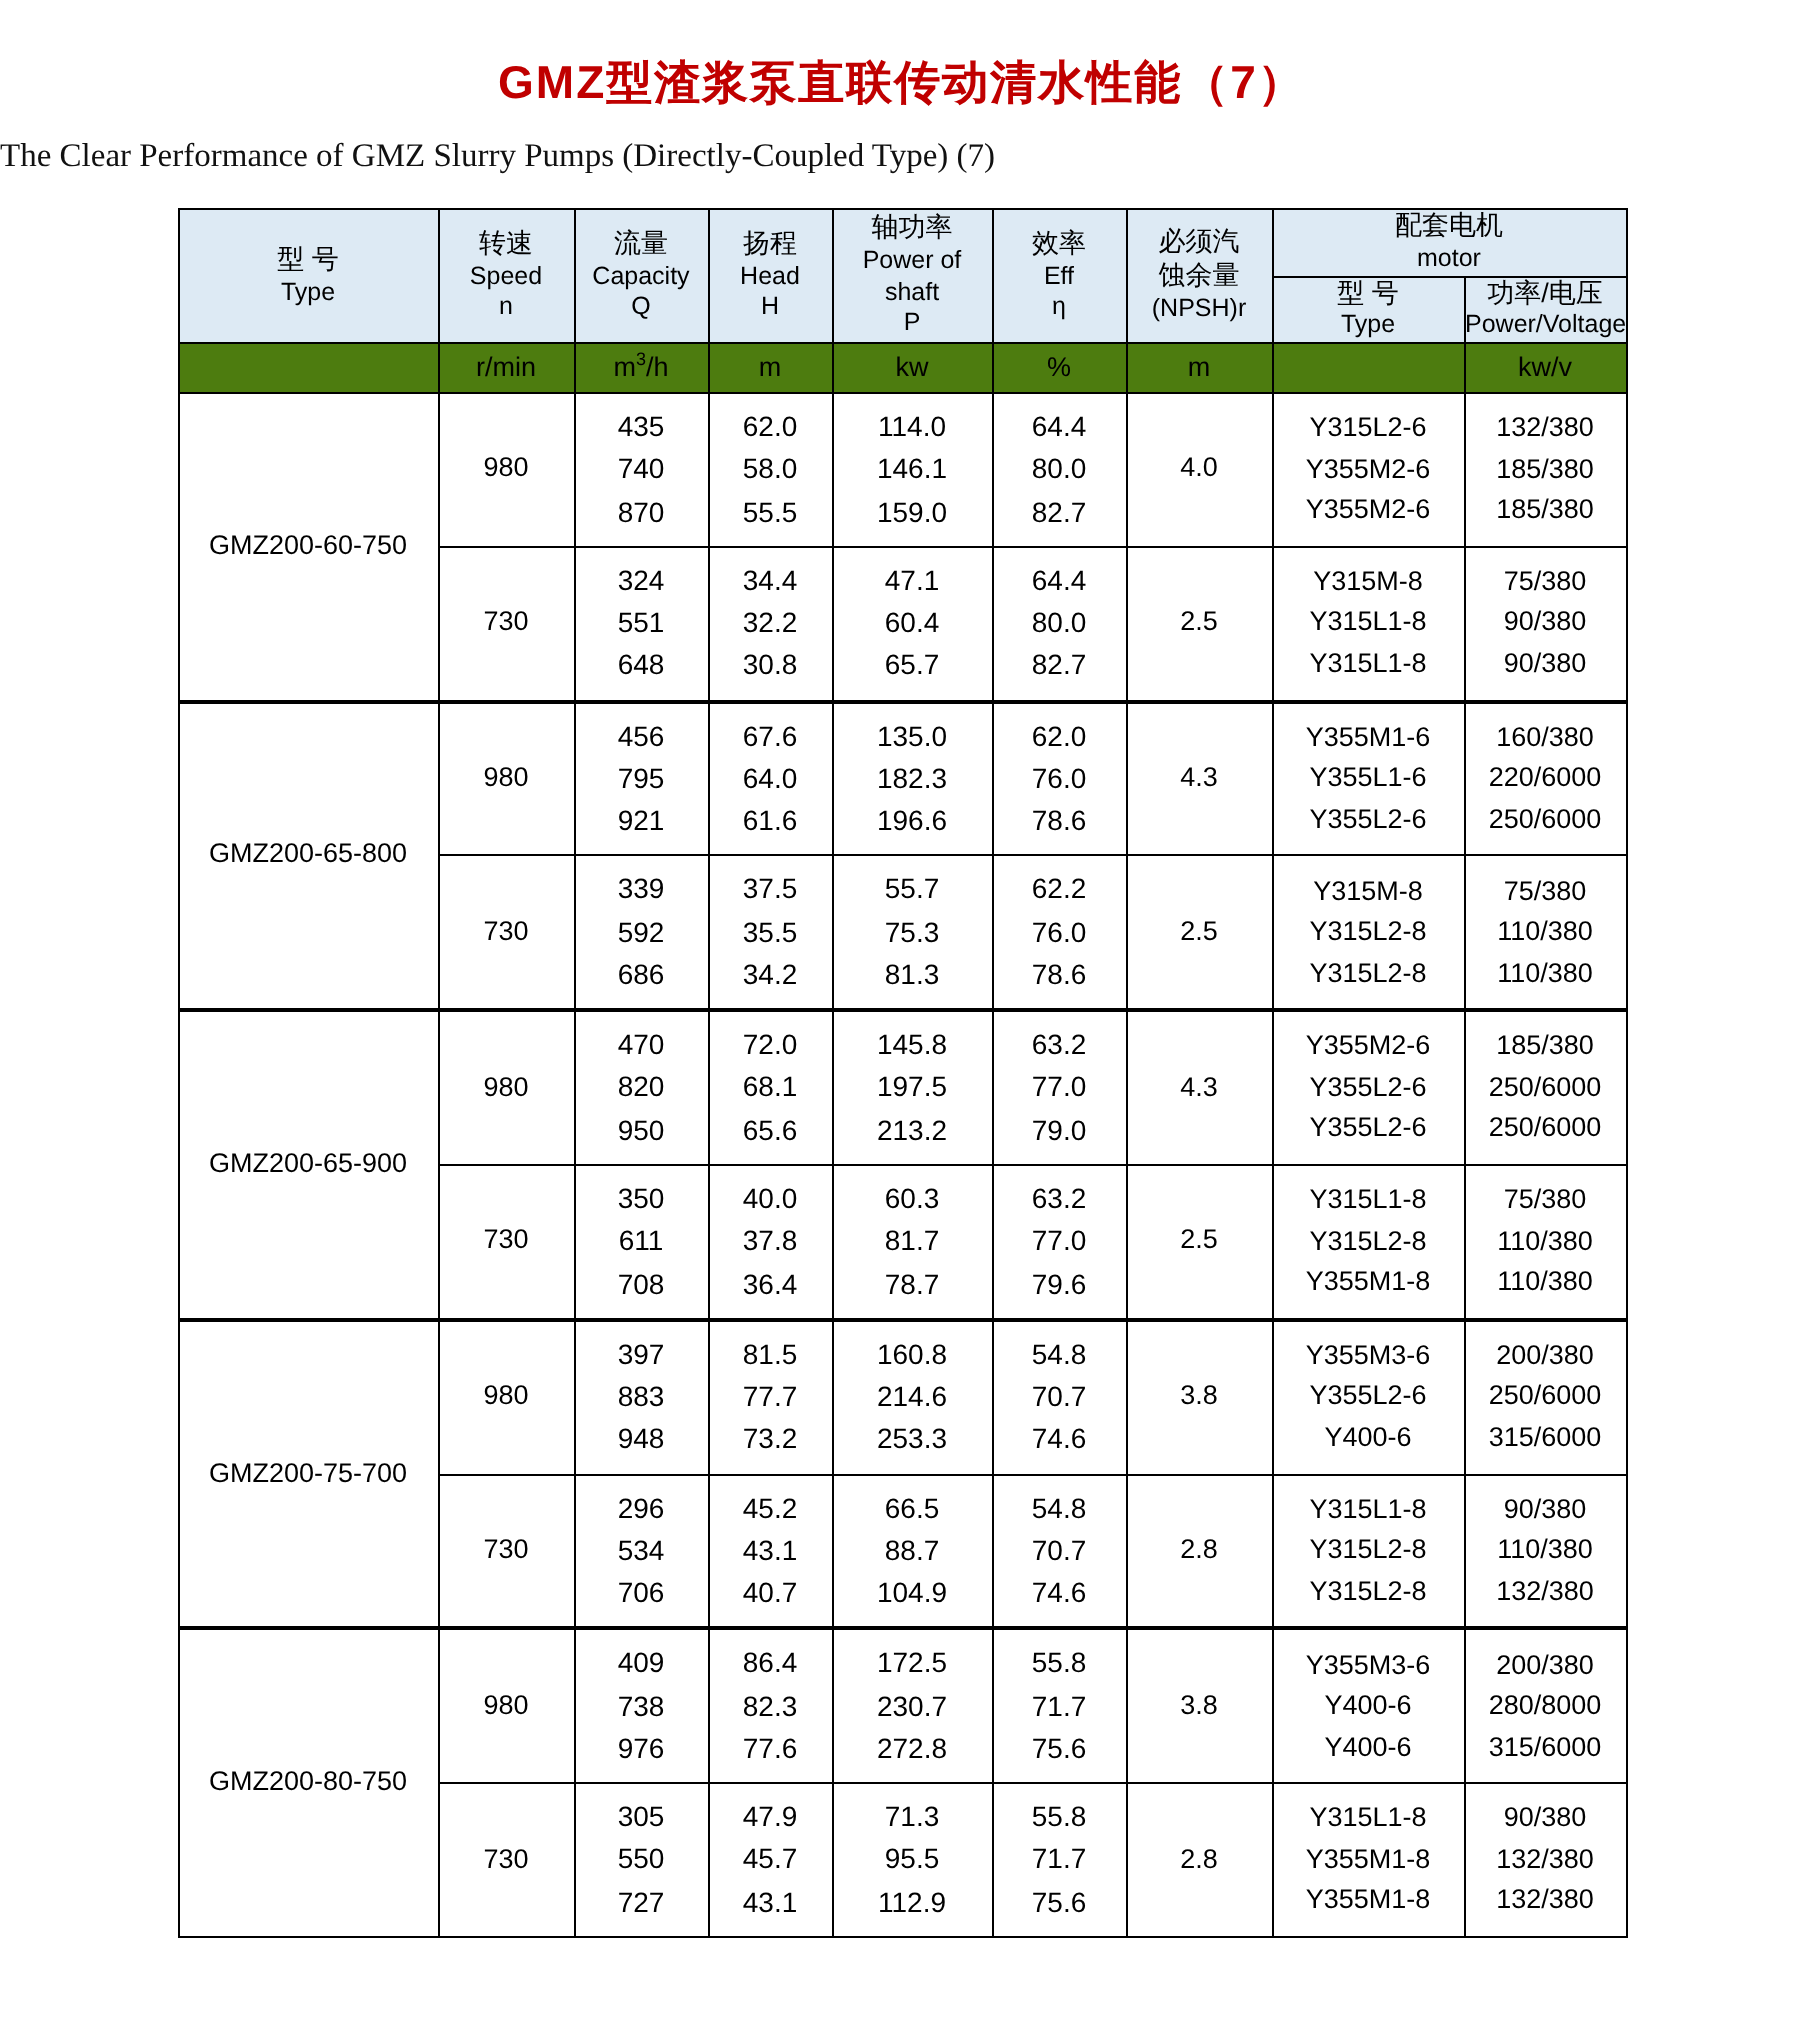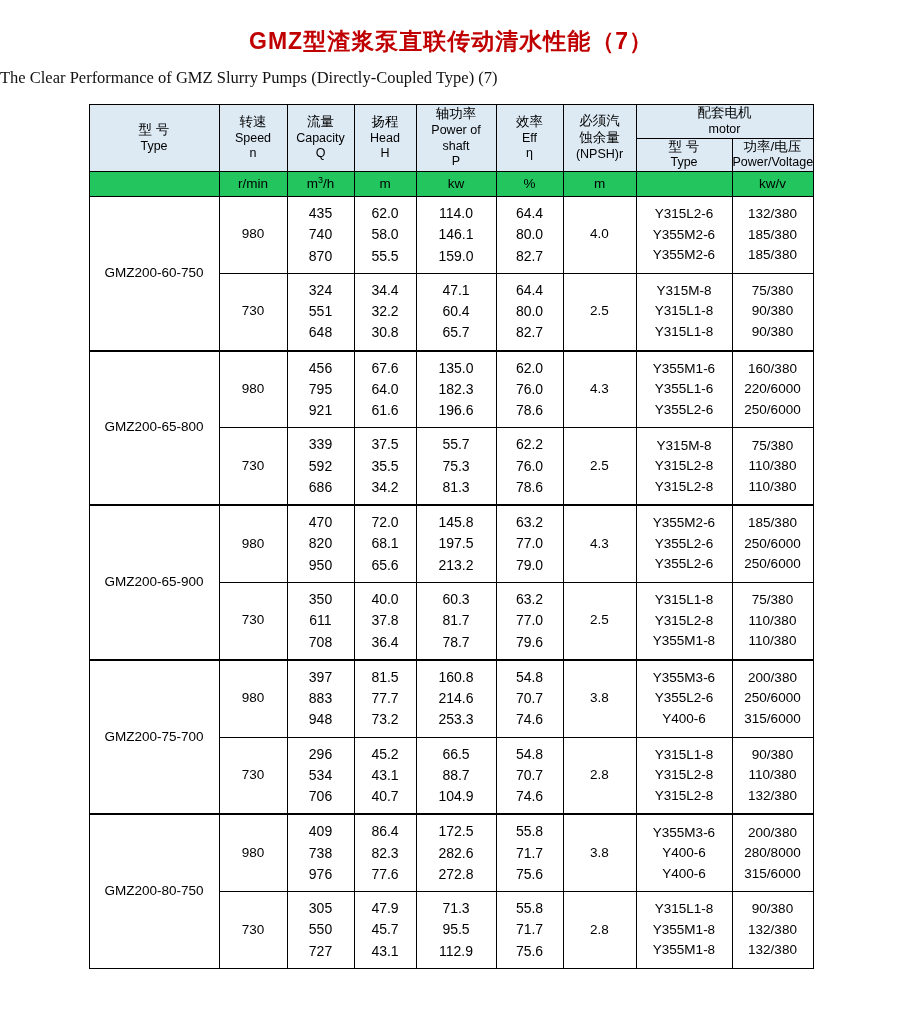--- a/index.html
+++ b/index.html
@@ -48,21 +48,21 @@
     font-weight:normal;
     font-family:"Liberation Sans", sans-serif;
     font-size:13px;
     line-height:1.3;
     padding:3px 1px;
   }
   thead td .cn{display:block;font-size:13.5px;}
   thead td .en{display:block;font-size:12.5px;}
   thead td .sym{display:block;font-size:12.5px;}
   .unit-row td{
-    background:#22c55e;
+    background:#4d7c0f;
     height:24px;
     font-size:13px;
     font-family:"Liberation Sans", sans-serif;
   }
   .type-cell{
     font-size:14px;
     font-family:"Liberation Sans", sans-serif;
     letter-spacing:0px;
     padding:2px;
   }
@@ -556,21 +556,21 @@
           <td>
             <span class="stack">
               <span>86.4</span>
               <span>82.3</span>
               <span>77.6</span>
             </span>
           </td>
           <td>
             <span class="stack">
               <span>172.5</span>
-              <span>282.6</span>
+              <span>230.7</span>
               <span>272.8</span>
             </span>
           </td>
           <td>
             <span class="stack">
               <span>55.8</span>
               <span>71.7</span>
               <span>75.6</span>
             </span>
           </td>

